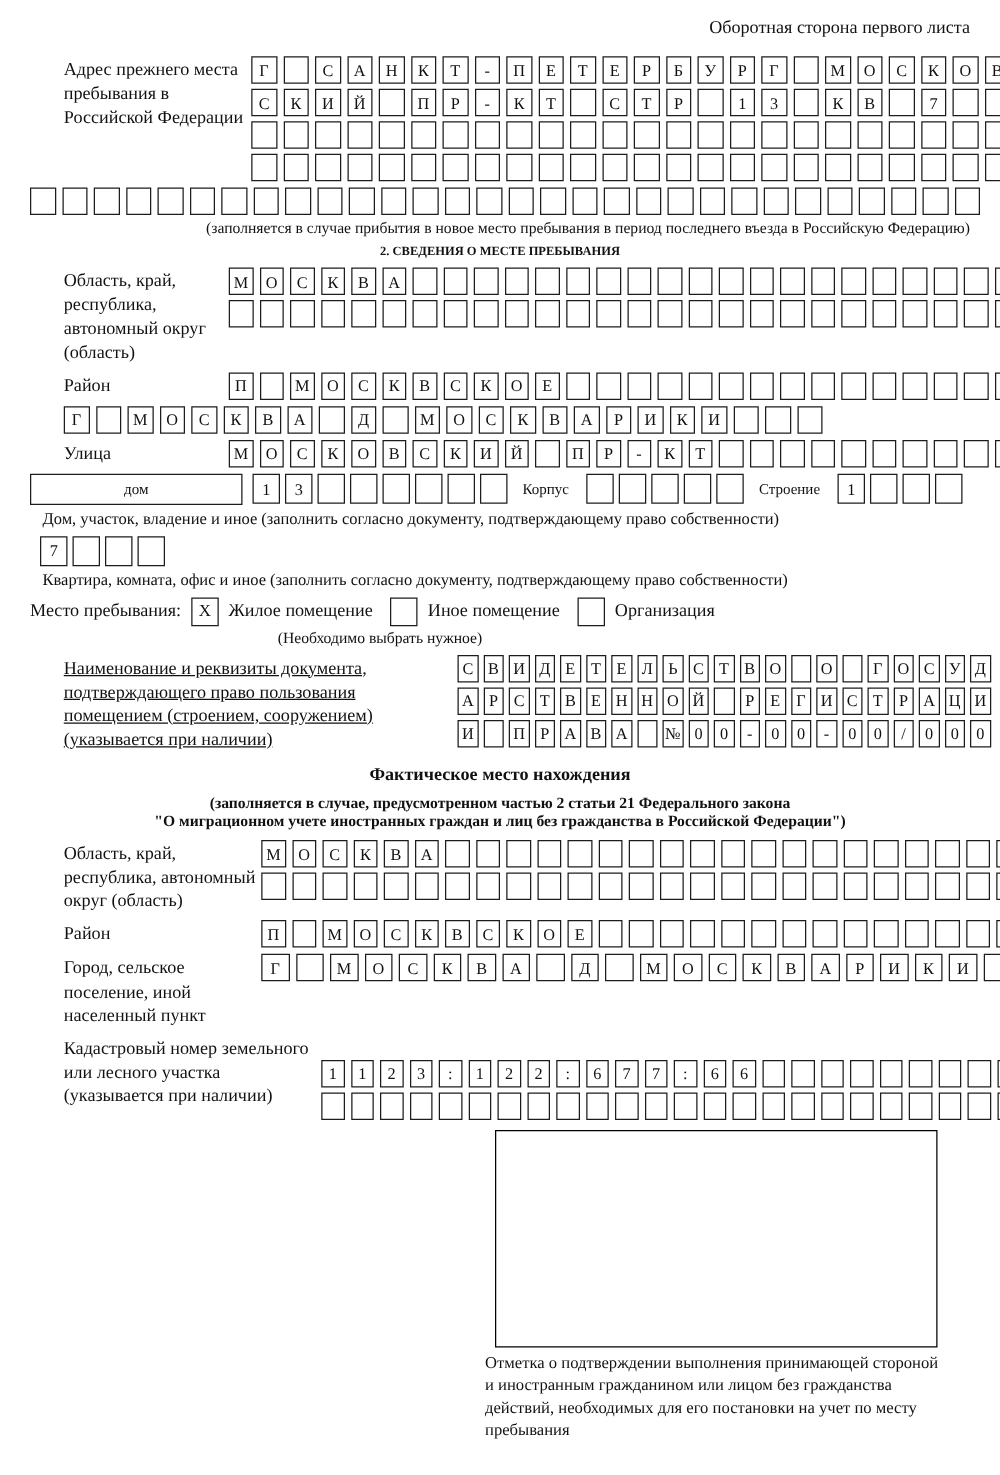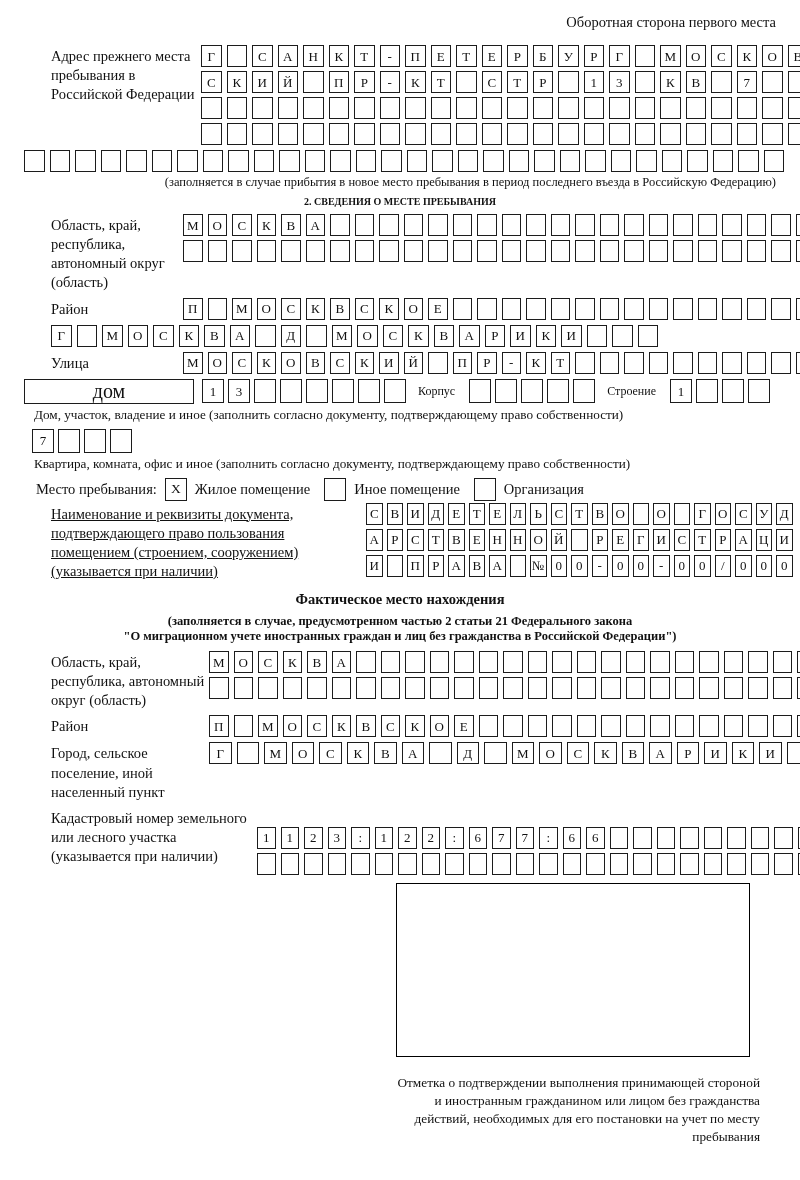--- a/index.html
+++ b/index.html
@@ -29,49 +29,49 @@
   .r21{gap:4px;}
   .r22c .cell{width:20.5px;}
   .r24k .cell{width:16.5px;}
   .note{font-size:12.5px;margin:1px 0 6px 0;}
   .center{text-align:right;}
   .sec-title{font-weight:bold;font-size:10px;text-align:center;margin:6px 0 7px 0;}
   .sub-title{font-weight:bold;font-size:14.5px;text-align:center;margin:10px 0 6px 0;}
   .houserow{display:flex;align-items:center;margin:4px 0 2px 0;}
   .bigbox{
     border:1.5px solid #1c1c1c;height:23px;display:inline-flex;
-    align-items:center;justify-content:center;font-size:20px;flex-shrink:0;
+    align-items:center;justify-content:center;font-size:12px;flex-shrink:0;
   }
   .bw170{width:168px;} .bw210{width:208px;}
   .house{gap:4px;margin-left:8px;}
   .house .cell{width:20px;height:22px;}
   .inline-label{font-size:12px;margin:0 6px 0 12px;}
   .leftnote{font-size:13.2px;margin:3px 0 6px 10px;}
-  .stayrow{display:flex;align-items:center;margin:6px 0 2px 12px;font-size:14.5px;}
+  .stayrow{display:flex;align-items:center;margin:6px 0 2px 0;font-size:14.5px;}
   .checkbox{
     border:1.5px solid #1c1c1c;width:20px;height:21px;display:inline-flex;
     align-items:center;justify-content:center;font-size:13.5px;flex-shrink:0;
   }
   .stay-opt-label{margin:0 14px 0 8px;}
   .stay-note{font-size:12.5px;text-align:center;width:440px;margin:2px 0 6px 60px;}
   .fact-note{font-size:12.5px;text-align:center;margin:0;font-weight:bold;}
   .pad-top20{padding-top:20px;}
   .stampwrap{margin-top:8px;}
   .stampbox{margin-left:372px;width:352px;height:172px;border:1.6px solid #000;}
   .stampcaption{
-    margin-left:364px;width:372px;text-align:right;
-    font-size:13.3px;line-height:1.35;margin-top:17px;
+    margin-left:364px;width:372px;text-align:left;
+    font-size:13.3px;line-height:1.35;margin-top:3px;
   }
 </style>
 </head>
 <body>
 
 <div class="page">
 
-  <div class="corner-note">Оборотная сторона первого места</div>
+  <div class="corner-note">Оборотная сторона первого листа</div>
 
   <div class="field">
     <div class="flabel w150">Адрес прежнего места пребывания в Российской Федерации</div>
     <div class="rows">
       <div class="cellrow r24">
           <span class="cell">Г</span>
           <span class="cell"></span>
           <span class="cell">С</span>
           <span class="cell">А</span>
           <span class="cell">Н</span>
@@ -408,20 +408,21 @@
 
   <div class="stayrow">
     <span>Место пребывания:</span>
     <span class="checkbox" style="margin-left:8px;">X</span>
     <span class="stay-opt-label">Жилое помещение</span>
     <span class="checkbox"></span>
     <span class="stay-opt-label">Иное помещение</span>
     <span class="checkbox"></span>
     <span class="stay-opt-label">Организация</span>
   </div>
+  <div class="stay-note">(Необходимо выбрать нужное)</div>
 
   <div class="field">
     <div class="flabel w315">Наименование и реквизиты документа, подтверждающего право пользования помещением (строением, сооружением) (указывается при наличии)</div>
     <div class="rows">
       <div class="cellrow r21">
           <span class="cell">С</span>
           <span class="cell">В</span>
           <span class="cell">И</span>
           <span class="cell">Д</span>
           <span class="cell">Е</span>

